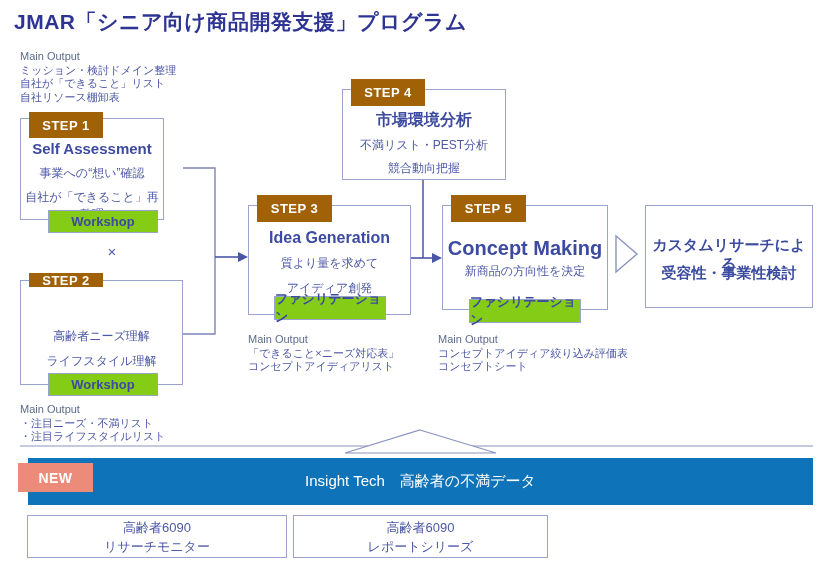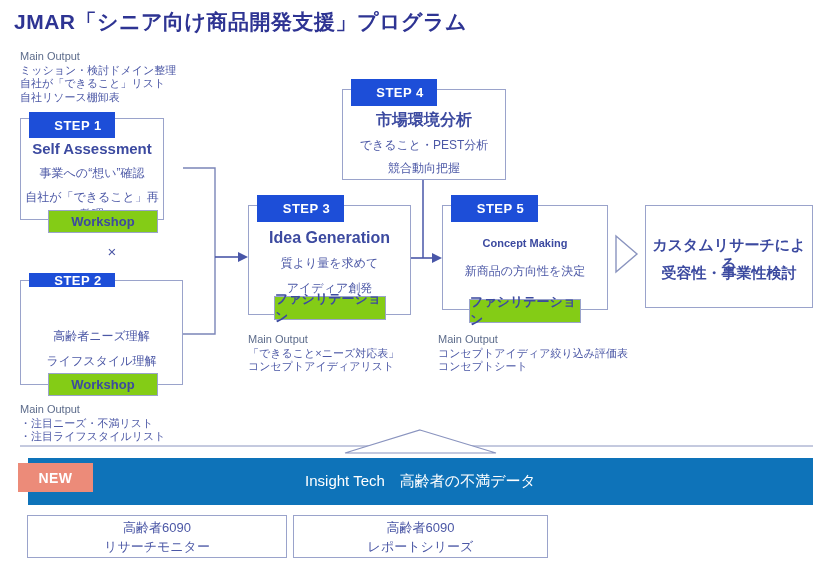--- a/index.html
+++ b/index.html
@@ -6,22 +6,22 @@
   .canvas{
     position:relative;width:840px;height:582px;background:#ffffff;overflow:hidden;
     font-family:"Liberation Sans","DejaVu Sans",sans-serif;
   }
   .title{
     position:absolute;left:14px;top:8px;font-size:21px;font-weight:bold;color:#2e3493;letter-spacing:.5px;
   }
   .svg-layer{position:absolute;left:0;top:0;width:840px;height:582px;pointer-events:none;}
   .stepbox{position:absolute;background:#fff;border:1.4px solid #9aa3cb;box-sizing:border-box;}
   .steplabel{
-    position:absolute;background:#1d4ed8;color:#fff;font-weight:bold;font-size:13px;
-    display:flex;align-items:center;justify-content:center;letter-spacing:.5px;padding-left:12px;
+    position:absolute;background:#a16207;color:#fff;font-weight:bold;font-size:13px;
+    display:flex;align-items:center;justify-content:center;letter-spacing:.5px;
   }
   .heading{position:absolute;left:0;width:100%;text-align:center;font-weight:bold;color:#3c4aa0;}
   .bodyline{position:absolute;left:0;width:100%;text-align:center;font-size:12px;color:#4c58a6;}
   .tag{
     position:absolute;background:#84cc16;border:1.4px solid #9aa3cb;box-sizing:border-box;
     color:#3c4aa0;font-weight:bold;font-size:13px;display:flex;align-items:center;justify-content:center;
   }
   .mo{position:absolute;font-size:11px;line-height:13.5px;}
   .mo-head{color:#5d6c8b;}
   .mo-line{color:#4c58a6;}
@@ -105,27 +105,27 @@
 
   <div class="mo" style="left:248px;top:333px;">
     <div class="mo-head">Main Output</div>
     <div class="mo-line">「できること×ニーズ対応表」</div>
     <div class="mo-line">コンセプトアイディアリスト</div>
   </div>
 
   <div class="stepbox" style="left:342px;top:89px;width:164px;height:91px;">
     <div class="steplabel" style="left:8px;top:-11px;width:74px;height:27px;">STEP 4</div>
     <div class="heading" style="top:20px;font-size:16px;">市場環境分析</div>
-    <div class="bodyline" style="top:47px;">できること・PEST分析</div>
+    <div class="bodyline" style="top:47px;">不満リスト・PEST分析</div>
     <div class="bodyline" style="top:70px;">競合動向把握</div>
   </div>
 
   <div class="stepbox" style="left:442px;top:205px;width:166px;height:105px;">
     <div class="steplabel" style="left:8px;top:-11px;width:75px;height:27px;">STEP 5</div>
-    <div class="heading" style="top:31px;font-size:11px;">Concept Making</div>
+    <div class="heading" style="top:31px;font-size:20px;">Concept Making</div>
     <div class="bodyline" style="top:57px;">新商品の方向性を決定</div>
     <div class="tag" style="left:26px;top:93px;width:112px;height:24px;">ファシリテーション</div>
   </div>
 
   <div class="mo" style="left:438px;top:333px;">
     <div class="mo-head">Main Output</div>
     <div class="mo-line">コンセプトアイディア絞り込み評価表</div>
     <div class="mo-line">コンセプトシート</div>
   </div>
 

